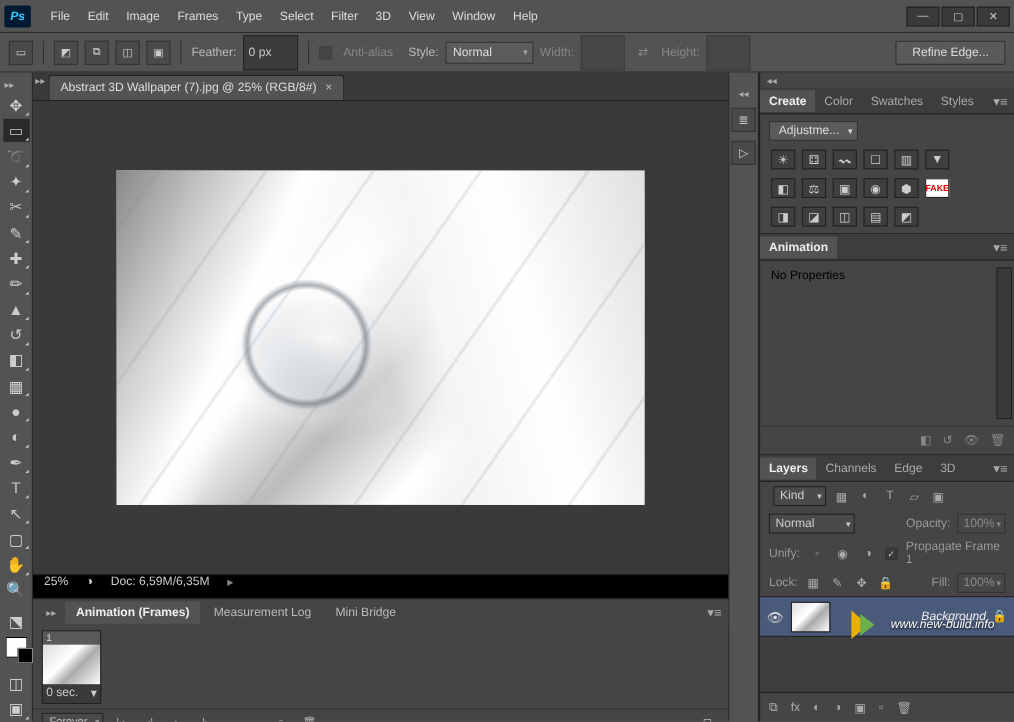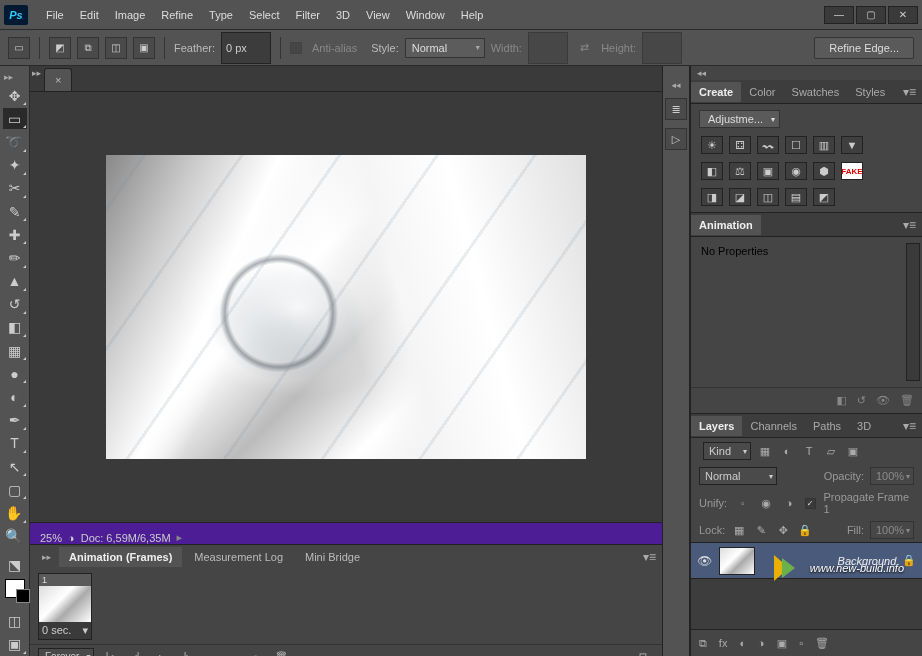--- a/index.html
+++ b/index.html
@@ -32,21 +32,21 @@
 .canvas-img::before{content:"";position:absolute;inset:0;background:
  radial-gradient(ellipse 200px 150px at 40% 50%, rgba(255,255,255,.9), transparent 60%),
  radial-gradient(ellipse 120px 90px at 38% 55%, rgba(60,80,100,.5), transparent 65%),
  linear-gradient(115deg, #888 0%, #ccc 15%, #fff 28%, transparent 35%),
  linear-gradient(75deg, transparent 50%, #f5f5f5 60%, #fff 75%, #e0e0e0 100%);
 }
 .canvas-img::after{content:"";position:absolute;inset:0;background:
  repeating-linear-gradient(125deg, transparent 0 30px, rgba(120,140,160,.15) 30px 33px, transparent 33px 80px),
  radial-gradient(circle 90px at 36% 52%, transparent 55%, rgba(50,60,70,.4) 60%, transparent 66%);
 }
-.status-bar { height:22px; background:#4c1d95; border-top:1px solid #222; display:flex; align-items:flex-end; color:#ccc; padding:0 10px; gap:6px; font-size:11px;}
+.status-bar { height:22px; background:#000000; border-top:1px solid #222; display:flex; align-items:flex-start; color:#ccc; padding:0 10px; gap:16px; font-size:11px;}
 .anim-panel { height:112px; background:#454545; border-top:1px solid #222;}
 .anim-tabs { height:24px; display:flex; align-items:center; padding-left:12px; gap:2px; background:#454545;}
 .anim-tab { padding:4px 10px; color:#bbb; font-size:11px;}
 .anim-tab.active { background:#535353; color:#eee; font-weight:bold;}
 .anim-body { display:flex; padding:4px 8px; gap:6px;}
 .frame-thumb { width:54px; background:#3a3a3a; border:1px solid #222; }
 .frame-thumb-head { background:#5a5a5a; color:#ddd; font-size:9px; padding:1px 3px;}
 .frame-thumb-img { height:36px; background:linear-gradient(135deg,#ddd,#fff 40%,#aaa 60%,#fff);}
 .frame-thumb-time { color:#ccc; font-size:9px; padding:2px 3px; display:flex; justify-content:space-between;}
 .anim-controls { height:24px; display:flex; align-items:center; padding:0 8px; gap:4px; border-top:1px solid #333;}
@@ -92,21 +92,21 @@
 .disabled{opacity:.5;}
 </style>
 </head>
 <body>
 
 <div class="titlebar">
   <div class="ps-logo">Ps</div>
   <div class="menu-item"><span>File</span></div>
   <div class="menu-item"><span>Edit</span></div>
   <div class="menu-item"><span>Image</span></div>
-  <div class="menu-item"><span>Refine</span></div>
+  <div class="menu-item"><span>Frames</span></div>
   <div class="menu-item"><span>Type</span></div>
   <div class="menu-item"><span>Select</span></div>
   <div class="menu-item"><span>Filter</span></div>
   <div class="menu-item"><span>3D</span></div>
   <div class="menu-item"><span>View</span></div>
   <div class="menu-item"><span>Window</span></div>
   <div class="menu-item"><span>Help</span></div>
   <div class="win-controls">
     <div class="win-btn">—</div>
     <div class="win-btn">▢</div>
@@ -168,20 +168,21 @@
     </div>
     <div style="height:12px"></div>
     <div class="tool">◫</div>
     <div class="tool">▣<span class="corner"></span></div>
   </div>
 
   <div class="doc-area">
     <div class="collapse-handle">▸▸</div>
     <div class="doc-tab-bar">
       <div class="doc-tab">
+        <span>Abstract 3D Wallpaper (7).jpg @ 25% (RGB/8#)</span>
         <span class="doc-tab-close">×</span>
       </div>
     </div>
     <div class="canvas-wrap">
       <div class="canvas-img"></div>
     </div>
     <div class="status-bar">
       <span>25%</span>
       <span>◑</span>
       <span>Doc: 6,59M/6,35M</span>
@@ -278,21 +279,21 @@
         <span>↺</span>
         <span>👁</span>
         <span>🗑</span>
       </div>
     </div>
 
     <div class="layers-panel">
       <div class="panel-tabstrip">
         <div class="ptab active">Layers</div>
         <div class="ptab">Channels</div>
-        <div class="ptab">Paths</div>
+        <div class="ptab">Edge</div>
         <div class="ptab">3D</div>
         <span class="ptab-menu">▾≡</span>
       </div>
       <div class="layer-opts">
         <div class="lopt-drop" style="width:48px">Kind</div>
         <span class="lopt-icon">▦</span>
         <span class="lopt-icon">◐</span>
         <span class="lopt-icon">T</span>
         <span class="lopt-icon">▱</span>
         <span class="lopt-icon">▣</span>

